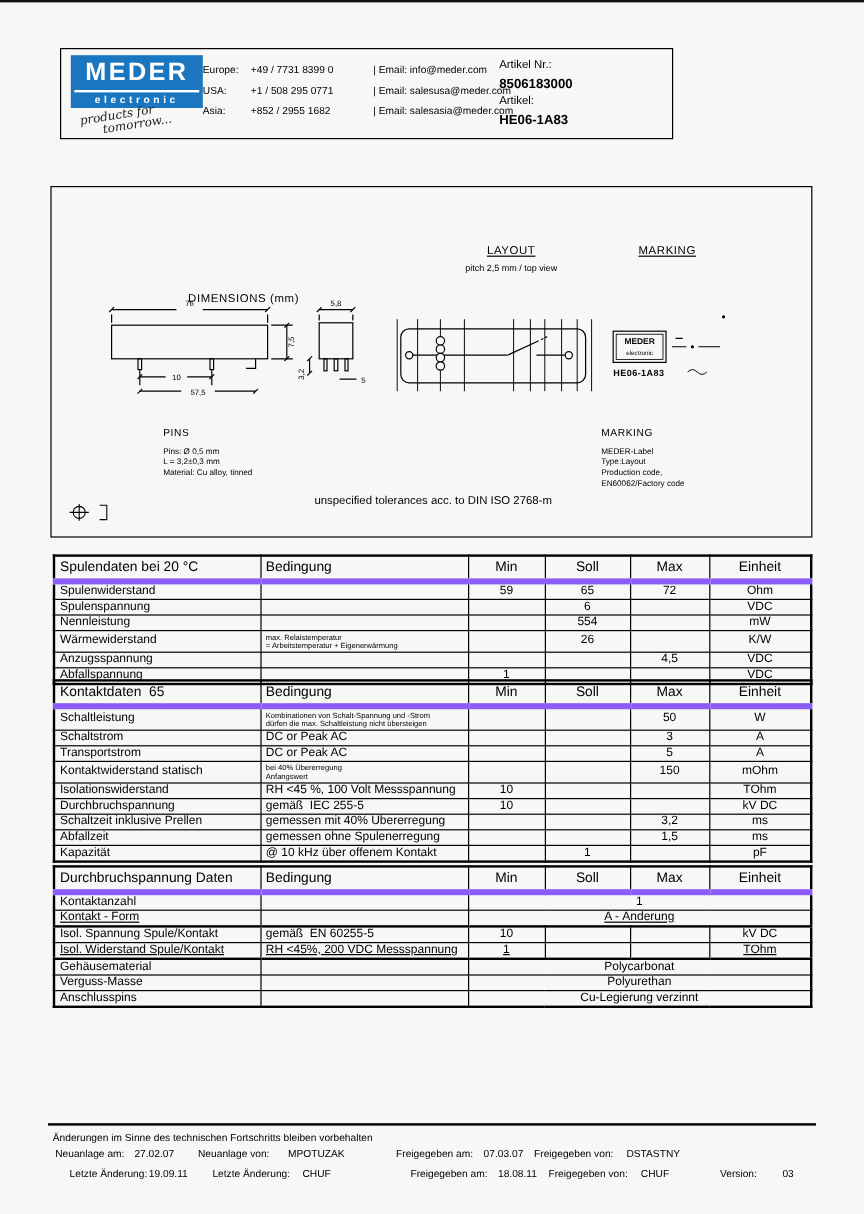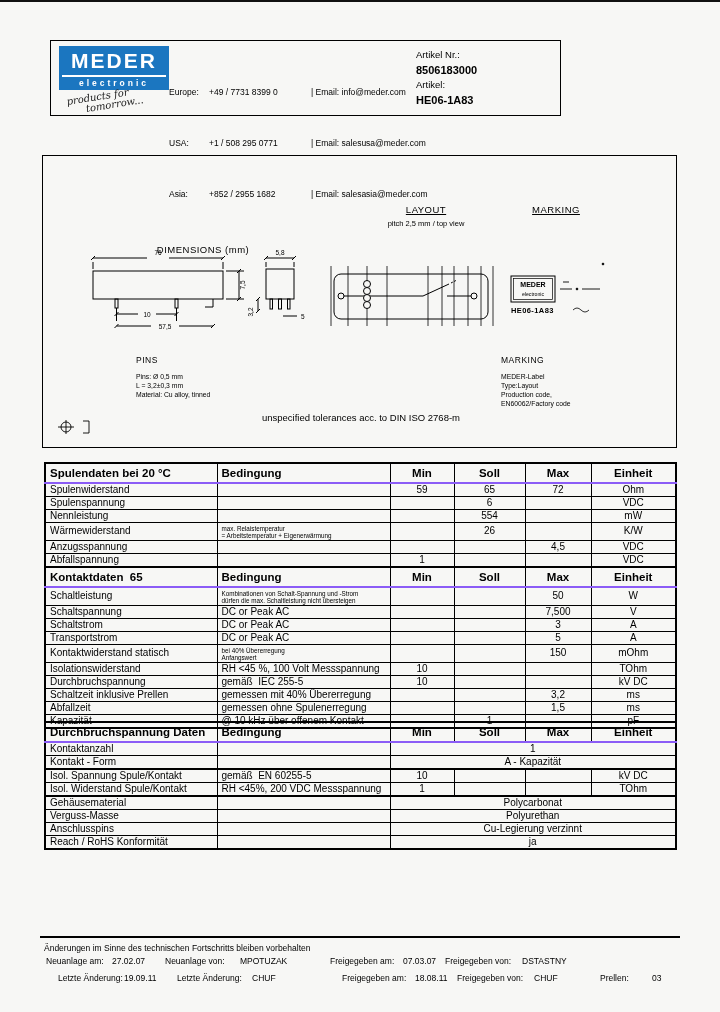--- a/index.html
+++ b/index.html
@@ -7,21 +7,21 @@
   #top-edge{position:absolute;left:0;top:0;width:720px;height:2px;background:#111;}
 
   
   #header-box{position:absolute;left:50px;top:40px;width:509px;height:74px;border:1.5px solid #000;}
   #logo{position:absolute;left:8px;top:5px;width:110px;height:44px;background:#1b76c0;color:#fff;text-align:center;}
   #logo .brand{font-weight:bold;font-size:21px;letter-spacing:2px;line-height:29px;border-bottom:2px solid #fff;margin:0 3px;}
   #logo .sub{font-size:8.5px;font-weight:bold;letter-spacing:3px;line-height:13px;}
   #slogan{position:absolute;left:16px;top:50px;transform:rotate(-9deg);font-family:"DejaVu Serif",serif;font-style:italic;font-size:10px;line-height:10px;color:#222;}
   #slogan .s2{display:block;margin-left:18px;}
   #contacts{position:absolute;left:118px;top:9px;font-size:8.5px;line-height:17px;white-space:nowrap;}
-  .c-region{display:inline-block;width:40px;margin-top:34px;}
+  .c-region{display:inline-block;width:40px;}
   .c-phone{display:inline-block;width:102px;}
   #artikel{position:absolute;left:365px;top:7px;width:140px;}
   .a-label{font-size:9.5px;line-height:14px;}
   .a-value{font-size:11px;font-weight:bold;line-height:16px;}
 
   
   #drawing-box{position:absolute;left:42px;top:155px;width:633px;height:291px;border:1.5px solid #000;}
   .dwg-title{position:absolute;font-size:9.5px;letter-spacing:0.5px;text-align:center;}
   .und{text-decoration:underline;}
   #dims-title{left:60px;top:48px;width:200px;margin-top:40px;}
@@ -36,23 +36,23 @@
   #pins-block{position:absolute;left:93px;top:200px;font-size:6.8px;line-height:9px;}
   #marking-block{position:absolute;left:458px;top:200px;font-size:6.8px;line-height:9px;}
   .blk-title{font-size:8.5px;letter-spacing:0.5px;margin-bottom:7px;}
   #tol-note{position:absolute;left:148px;top:256px;width:340px;text-align:center;font-size:9.5px;}
   #proj-sym{position:absolute;left:14px;top:262px;}
 
   
   .tbl{position:absolute;left:44px;width:631px;border-collapse:collapse;table-layout:fixed;border:2px solid #000;}
   .tbl td{border:1px solid #000;font-size:10px;padding:0 3px;height:12px;line-height:1.05;vertical-align:middle;text-align:center;white-space:pre;overflow:hidden;}
   .tbl td.l{text-align:left;padding-left:4px;}
-  .tbl tr.hdr td{font-weight:bold;font-size:11.5px;height:18px;border-bottom:2px solid #8b5cf6;}
+  .tbl tr.hdr td{font-weight:normal;font-size:11.5px;height:18px;border-bottom:5px solid #8b5cf6;}
   .tbl tr.tall td{height:17px;}
-  .tbl tr.thick td{border-bottom:2px solid #000;}
+  .tbl tr.thick td{border-bottom:2px solid #000;text-decoration:underline;}
   .cs{font-size:6.3px;line-height:7px;text-align:left;}
   .c1{width:172px;} .c2{width:173px;} .c3{width:64px;} .c4{width:71px;} .c5{width:66px;} .c6{width:85px;}
   #t1{top:462px;} #t2{top:566px;} #t3{top:721px;}
 
   
   #f-rule{position:absolute;left:40px;top:936px;width:640px;height:2px;background:#000;}
   #f-note{position:absolute;left:44px;top:943px;font-size:8.5px;}
   .fi{position:absolute;font-size:8.5px;white-space:nowrap;}
   .fr1{top:956px;} .fr2{top:973px;padding-left:12px;}
 </style>
@@ -305,28 +305,20 @@
   </tr>
   <tr class="tall">
         <td class="l">Schaltleistung</td>
         <td class="l"><div class="cs">Kombinationen von Schalt-Spannung und -Strom</div><div class="cs">dürfen die max. Schaltleistung nicht übersteigen</div></td>
         <td></td>
         <td></td>
         <td>50</td>
         <td>W</td>
       </tr>
   <tr>
-        <td class="l">Schaltspannung</td>
-        <td class="l">DC or Peak AC</td>
-        <td></td>
-        <td></td>
-        <td>7,500</td>
-        <td>V</td>
-      </tr>
-  <tr>
         <td class="l">Schaltstrom</td>
         <td class="l">DC or Peak AC</td>
         <td></td>
         <td></td>
         <td>3</td>
         <td>A</td>
       </tr>
   <tr>
         <td class="l">Transportstrom</td>
         <td class="l">DC or Peak AC</td>
@@ -405,21 +397,21 @@
     <td>Einheit</td>
   </tr>
   <tr>
         <td class="l">Kontaktanzahl</td>
         <td class="l"></td>
         <td colspan="4">1</td>
       </tr>
   <tr class="thick">
         <td class="l">Kontakt - Form</td>
         <td class="l"></td>
-        <td colspan="4">A - Kapazität</td>
+        <td colspan="4">A - Änderung</td>
       </tr>
   <tr>
         <td class="l">Isol. Spannung Spule/Kontakt</td>
         <td class="l">gemäß  EN 60255-5</td>
         <td>10</td>
         <td></td>
         <td></td>
         <td>kV DC</td>
       </tr>
   <tr class="thick">
@@ -437,25 +429,20 @@
       </tr>
   <tr>
         <td class="l">Verguss-Masse</td>
         <td class="l"></td>
         <td colspan="4">Polyurethan</td>
       </tr>
   <tr>
         <td class="l">Anschlusspins</td>
         <td class="l"></td>
         <td colspan="4">Cu-Legierung verzinnt</td>
-      </tr>
-  <tr>
-        <td class="l">Reach / RoHS Konformität</td>
-        <td class="l"></td>
-        <td colspan="4">ja</td>
       </tr>
 </tbody>
   </table>
 
 <div id="f-rule"></div>
 <div id="f-note">Änderungen im Sinne des technischen Fortschritts bleiben vorbehalten</div>
 
 <span class="fi fr1" style="left:46px">Neuanlage am:</span>
 <span class="fi fr1" style="left:112px">27.02.07</span>
 <span class="fi fr1" style="left:165px">Neuanlage von:</span>
@@ -466,14 +453,14 @@
 <span class="fi fr1" style="left:522px">DSTASTNY</span>
 
 <span class="fi fr2" style="left:46px">Letzte Änderung:</span>
 <span class="fi fr2" style="left:112px">19.09.11</span>
 <span class="fi fr2" style="left:165px">Letzte Änderung:</span>
 <span class="fi fr2" style="left:240px">CHUF</span>
 <span class="fi fr2" style="left:330px">Freigegeben am:</span>
 <span class="fi fr2" style="left:403px">18.08.11</span>
 <span class="fi fr2" style="left:445px">Freigegeben von:</span>
 <span class="fi fr2" style="left:522px">CHUF</span>
-<span class="fi fr2" style="left:588px">Prellen:</span>
+<span class="fi fr2" style="left:588px">Version:</span>
 <span class="fi fr2" style="left:640px">03</span>
 
 </body></html>

